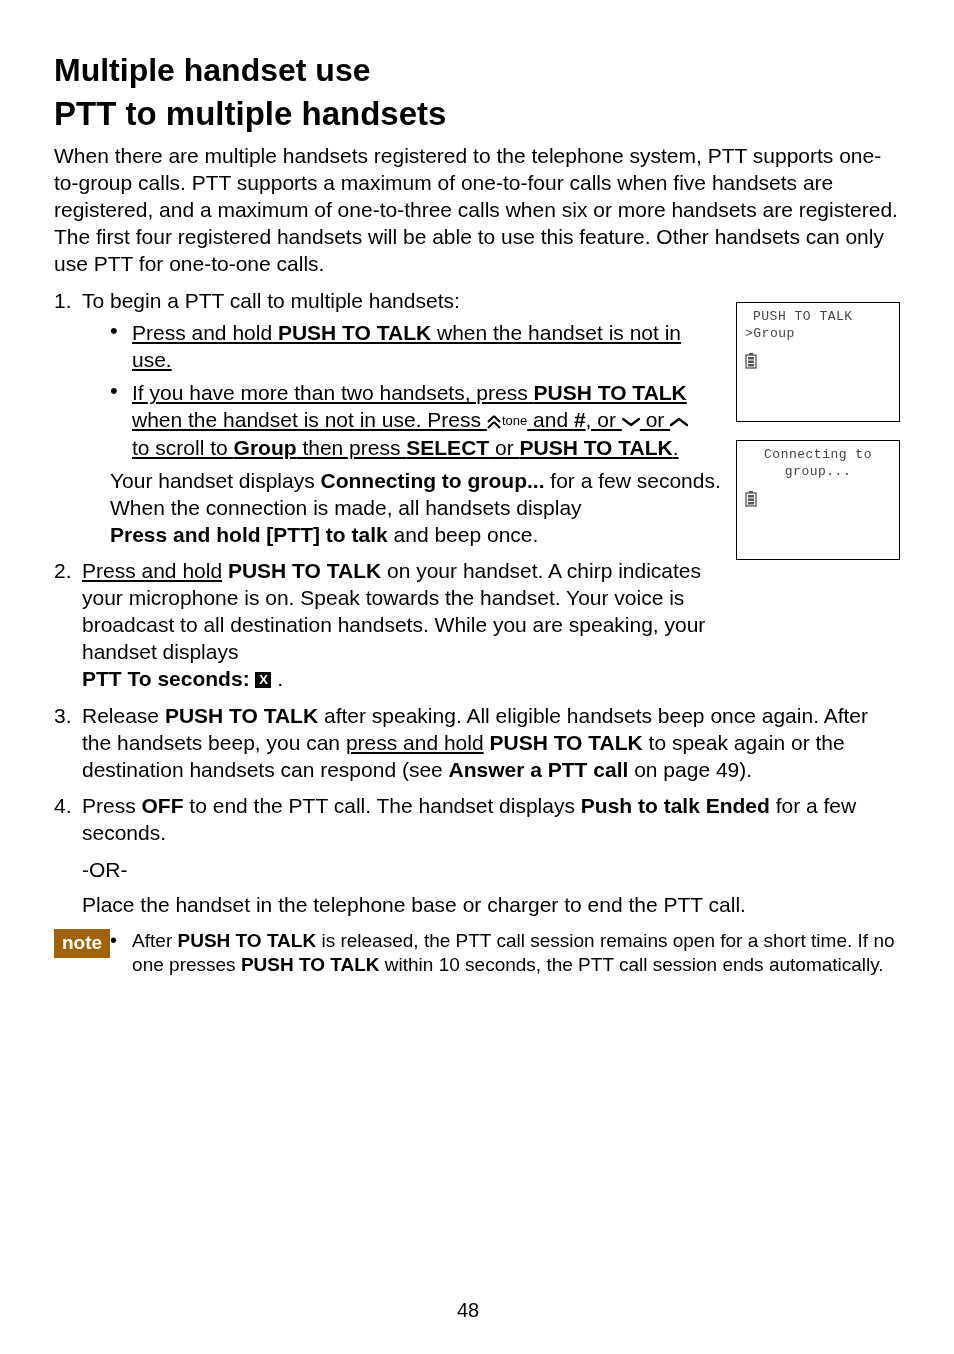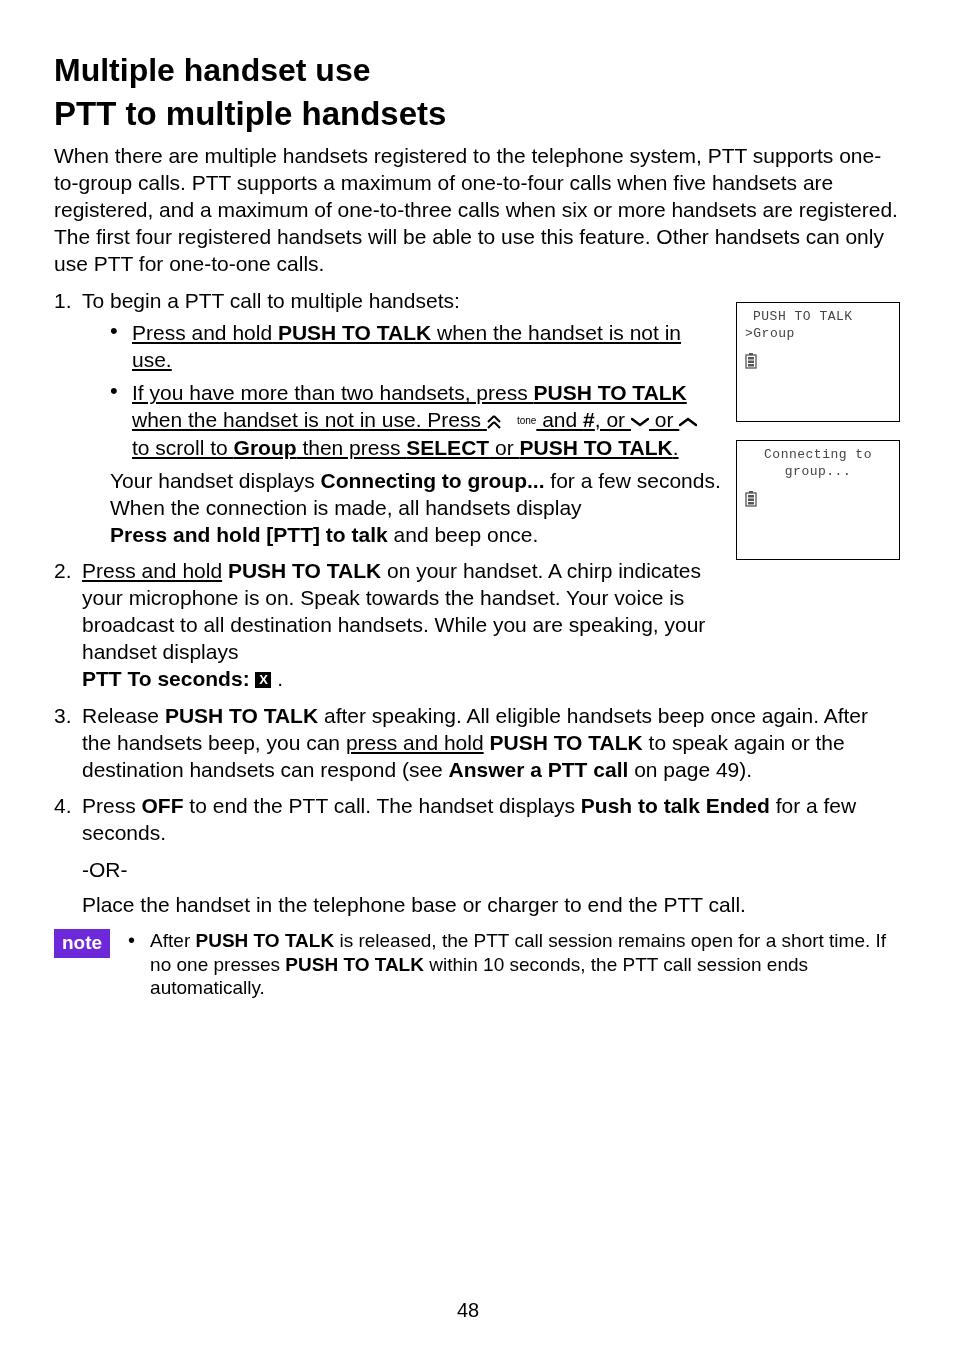--- a/index.html
+++ b/index.html
@@ -40,22 +40,22 @@
     letter-spacing: 0.5px;
     color: #444;
   }
   .screen1 { top: 302px; }
   .screen2 { top: 440px; }
   .screen .line-indent { padding-left: 8px; }
   .screen .centered { text-align: center; }
   .screen .batt { margin-top: 10px; font-size: 15px; color:#555; }
   .note-row { display: flex; align-items: flex-start; margin-top: 8px; font-size: 19px; line-height: 1.25; }
   .note-badge {
-    background: #6d28d9; color: #fff; font-weight: bold;
-    padding: 2px 8px 3px 8px; margin-right: 18px; flex-shrink: 0;
+    background: #a16207; color: #fff; font-weight: bold;
+    padding: 2px 8px 3px 8px; flex-shrink: 0;
     font-size: 19px;
   }
   ul.notes { list-style: none; padding-left: 0; flex: 1; }
   ul.notes > li { position: relative; padding-left: 22px; margin-bottom: 8px; }
   ul.notes > li::before { content: "•"; position: absolute; left: 0; top: -1px; font-size: 20px; }
   .li1-content { max-width: 628px; }
   .para-narrow { max-width: 660px; }
   .xbox {
     display: inline-block; width: 16px; height: 16px;
     background: #000; color: #fff; font-size: 13px; font-weight: bold;
@@ -77,21 +77,21 @@
       <span>To begin a PTT call to multiple handsets:</span>
       <ul class="sub">
         <li>
           <span class="underline">Press and hold</span><b> PUSH TO TALK </b><span>when the handset is not in use.</span>
         </li>
         <li>
           <span>If you have more than two handsets, press </span><b>PUSH TO TALK</b><span> when the handset is not in use. Press </span><span class="tone-icon">
               <svg width="14" height="14" viewBox="0 0 14 14">
                 <path d="M7 1 L13 7 M7 1 L1 7 M7 7 L13 13 M7 7 L1 13" stroke="#000" stroke-width="2" fill="none"></path>
               </svg>
-              <span style="font-size:10px;margin-left:16px">tone</span>
+              <span style="font-size:13px;margin-left:1px">tone</span>
             </span><span> and </span><b>#</b><span>, or </span><span class="icon-down"><svg width="18" height="12" viewBox="0 0 18 12">
                 <path d="M1 3 L9 9 L17 3" stroke="#000" stroke-width="2.5" fill="none" stroke-linecap="round"></path>
               </svg></span><span> or </span><span class="icon-up"><svg width="18" height="12" viewBox="0 0 18 12">
                 <path d="M1 9 L9 3 L17 9" stroke="#000" stroke-width="2.5" fill="none" stroke-linecap="round"></path>
               </svg></span><span> to scroll to </span><b>Group</b><span> then press </span><b>SELECT</b><span> or </span><b>PUSH TO TALK</b><span>.</span>
         </li>
       </ul>
     </div>
     <div class="indented para-narrow">
       <span>Your handset displays </span><b>Connecting to group...</b><span> for a few seconds. When the connection is made, all handsets display </span><span class="nowrap"><b>Press and hold [PTT] to talk</b><span> and beep once.</span></span>

